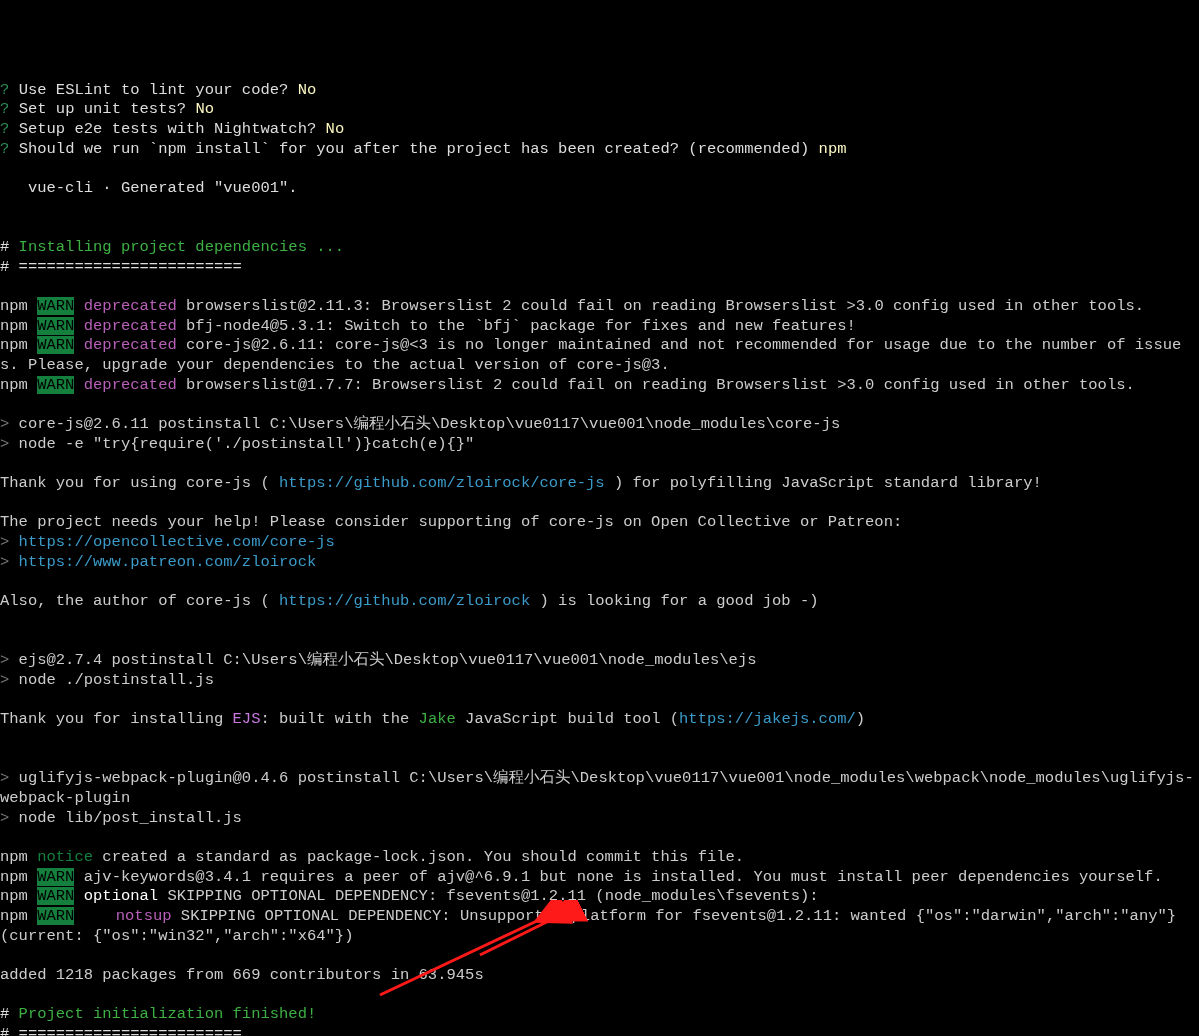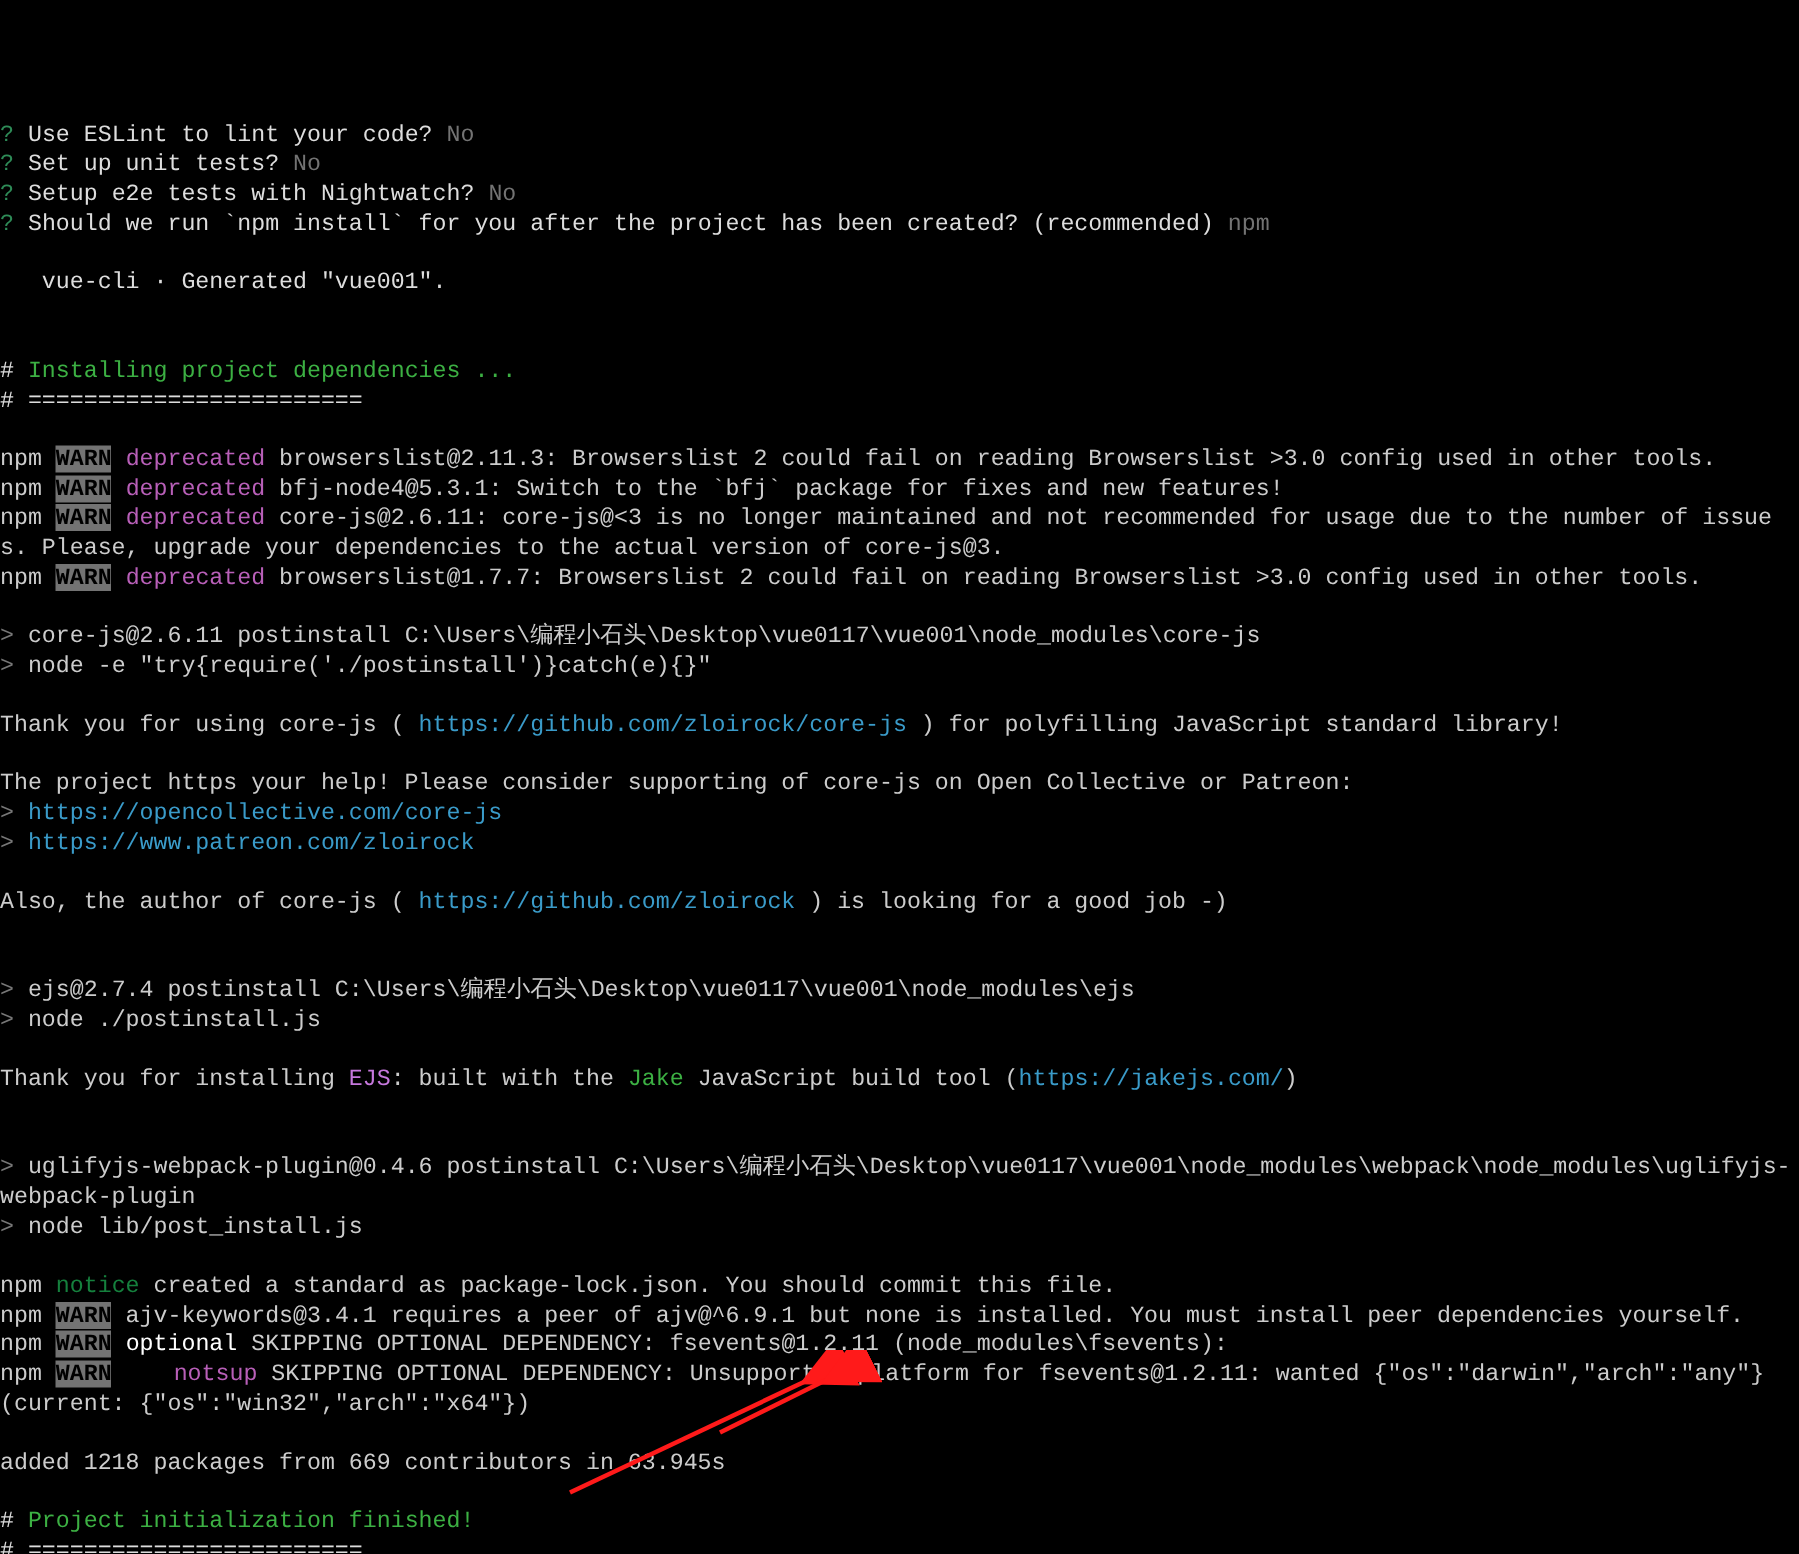--- a/index.html
+++ b/index.html
@@ -10,23 +10,23 @@
     line-height: 1.27;
     margin: 0;
     padding: 2px 0 20px 0;
     white-space: pre-wrap;
     word-break: break-all;
     width: 1199px;
     overflow: hidden;
     position: relative;
   }
   .q    { color: #2e8b57; }  
-  .ans  { color: #737373; }  
+  .ans  { color: #fef9c3; }  
   .grn  { color: #3cb043; }  
-  .warn { background: #737373; color: #000; font-weight: bold; margin-top: 26px; }
+  .warn { background: #15803d; color: #000; font-weight: normal; margin-top: 26px; }
   .dep  { color: #b85fb8; margin-top: 44px; }  
   .opt  { color: #ffffff; }
   .nsup { color: #b85fb8; margin-left: 32px; }
   .notice{ color: #15803d; }
   .link { color: #3a9bc9; }
   .white{ color: #ddd; }
   .gt   { color: #777; }
   .ejs  { color: #c678dd; }
   .jake { color: #3cb043; }
   .arrow-svg { position:absolute; pointer-events:none; }
@@ -50,21 +50,21 @@
 <span>npm </span><span class="warn">WARN</span> <span class="dep">deprecated</span><span> browserslist@2.11.3: Browserslist 2 could fail on reading Browserslist &gt;3.0 config used in other tools.</span>
 <span>npm </span><span class="warn">WARN</span> <span class="dep">deprecated</span><span> bfj-node4@5.3.1: Switch to the `bfj` package for fixes and new features!</span>
 <span>npm </span><span class="warn">WARN</span> <span class="dep">deprecated</span><span> core-js@2.6.11: core-js@&lt;3 is no longer maintained and not recommended for usage due to the number of issues. Please, upgrade your dependencies to the actual version of core-js@3.</span>
 <span>npm </span><span class="warn">WARN</span> <span class="dep">deprecated</span><span> browserslist@1.7.7: Browserslist 2 could fail on reading Browserslist &gt;3.0 config used in other tools.</span>
 
 <span class="gt">&gt; </span><span>core-js@2.6.11 postinstall C:\Users\编程小石头\Desktop\vue0117\vue001\node_modules\core-js</span>
 <span class="gt">&gt; </span><span>node -e "try{require('./postinstall')}catch(e){}"</span>
 
 <span>Thank you for using core-js ( </span><span class="link">https://github.com/zloirock/core-js</span><span> ) for polyfilling JavaScript standard library!</span>
 
-<span>The project https your help! Please consider supporting of core-js on Open Collective or Patreon:</span>
+<span>The project needs your help! Please consider supporting of core-js on Open Collective or Patreon:</span>
 <span class="gt">&gt; </span><span class="link">https://opencollective.com/core-js</span>
 <span class="gt">&gt; </span><span class="link">https://www.patreon.com/zloirock</span>
 
 <span>Also, the author of core-js ( </span><span class="link">https://github.com/zloirock</span><span> ) is looking for a good job -)</span>
 
 
 <span class="gt">&gt; </span><span>ejs@2.7.4 postinstall C:\Users\编程小石头\Desktop\vue0117\vue001\node_modules\ejs</span>
 <span class="gt">&gt; </span><span>node ./postinstall.js</span>
 
 <span>Thank you for installing </span><span class="ejs">EJS</span><span>: built with the </span><span class="jake">Jake</span><span> JavaScript build tool (</span><span class="link">https://jakejs.com/</span><span>)</span>

